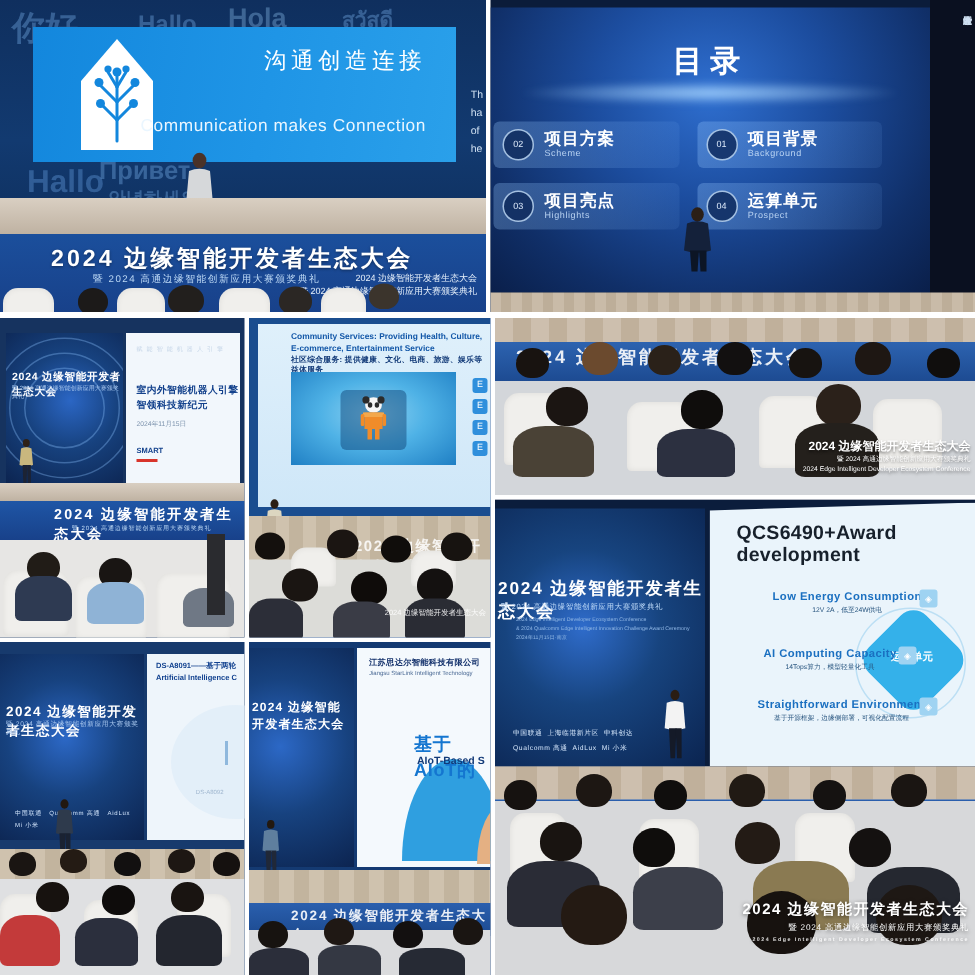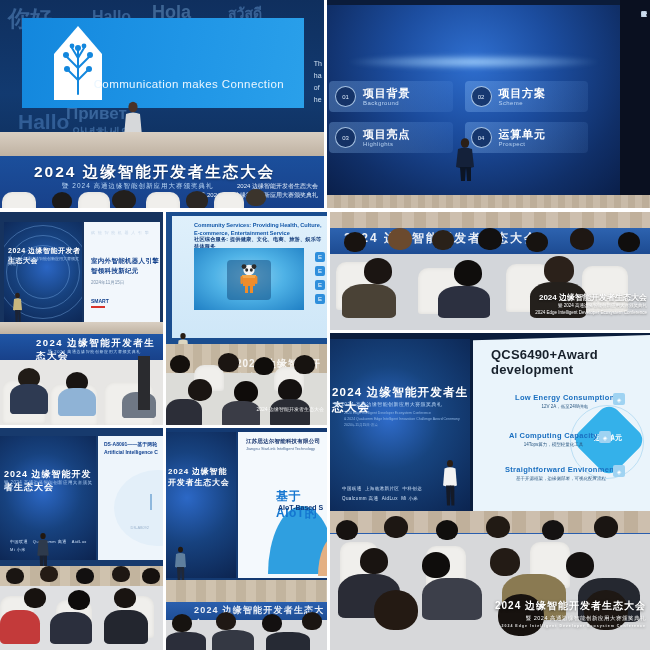--- a/index.html
+++ b/index.html
@@ -199,20 +199,21 @@
         <g fill="#1387dd">
           <circle cx="30" cy="24" r="3"></circle>
             <circle cx="18" cy="31" r="3"></circle>
             <circle cx="42" cy="31" r="3"></circle>
           <circle cx="19" cy="45" r="3"></circle>
             <circle cx="41" cy="45" r="3"></circle>
             <circle cx="24" cy="22" r="2.4"></circle>
             <circle cx="36" cy="22" r="2.4"></circle>
         </g>
       </svg>
+      <div class="slide-zh">沟通创造连接</div>
       <div class="slide-en">Communication makes Connection</div>
     </div>
 
     <div class="side-text">Th<br>ha<br>of<br>he</div>
 
     <svg class="speaker" viewBox="0 0 26 66">
       <ellipse cx="13" cy="7" rx="4.6" ry="5.2" fill="#4a3228"></ellipse>
       <path d="M6 14 q7 -3 14 0 l2 22 q-9 3 -18 0 Z" fill="#d6d8da"></path>
       <path d="M8 36 l1 26 h4 l1 -26 Z" fill="#53698f"></path>
       <path d="M15 36 l1 26 h4 l0 -26 Z" fill="#53698f"></path>
@@ -237,34 +238,35 @@
       <div class="chair" style="left:78px;bottom:-4px;width:32px;height:20px;"></div>
       <div class="chair" style="left:146px;bottom:-4px;width:34px;height:20px;"></div>
       <div class="chair" style="left:214px;bottom:-4px;width:30px;height:20px;"></div>
       <div class="chair" style="left:2px;bottom:-4px;width:34px;height:20px;"></div>
     </div>
   </div>
 
   <div class="panel" id="p2">
     <div class="deck">
       <div class="glow"></div>
+      <div class="toc-title">目录</div>
 
       <div class="cards">
+        <div class="card">
+          <div class="num">02</div>
+          <div class="ctext">
+            <div class="czh">项目方案</div>
+            <div class="cen">Scheme</div>
+          </div>
+        </div>
         <div class="card">
           <div class="num">01</div>
           <div class="ctext">
             <div class="czh">项目背景</div>
             <div class="cen">Background</div>
-          </div>
-        </div>
-        <div class="card">
-          <div class="num">02</div>
-          <div class="ctext">
-            <div class="czh">项目方案</div>
-            <div class="cen">Scheme</div>
           </div>
         </div>
         <div class="card">
           <div class="num">03</div>
           <div class="ctext">
             <div class="czh">项目亮点</div>
             <div class="cen">Highlights</div>
           </div>
         </div>
         <div class="card">

